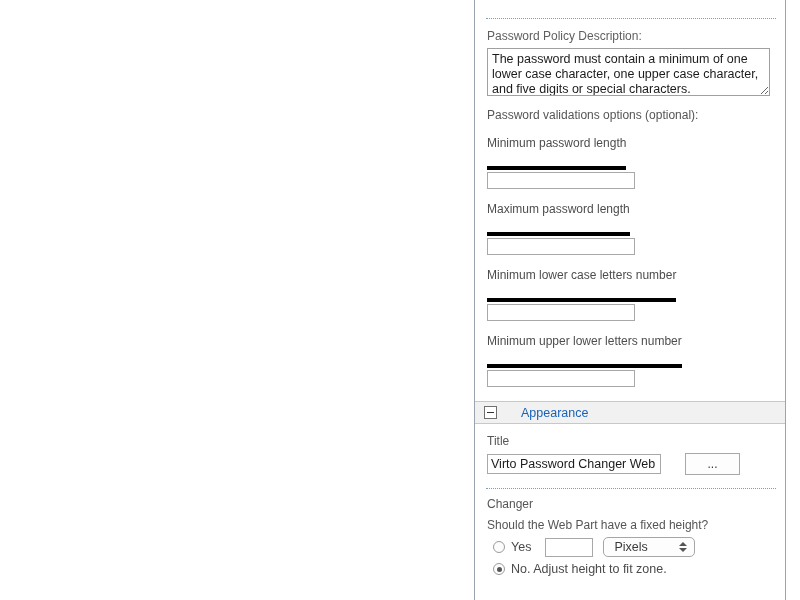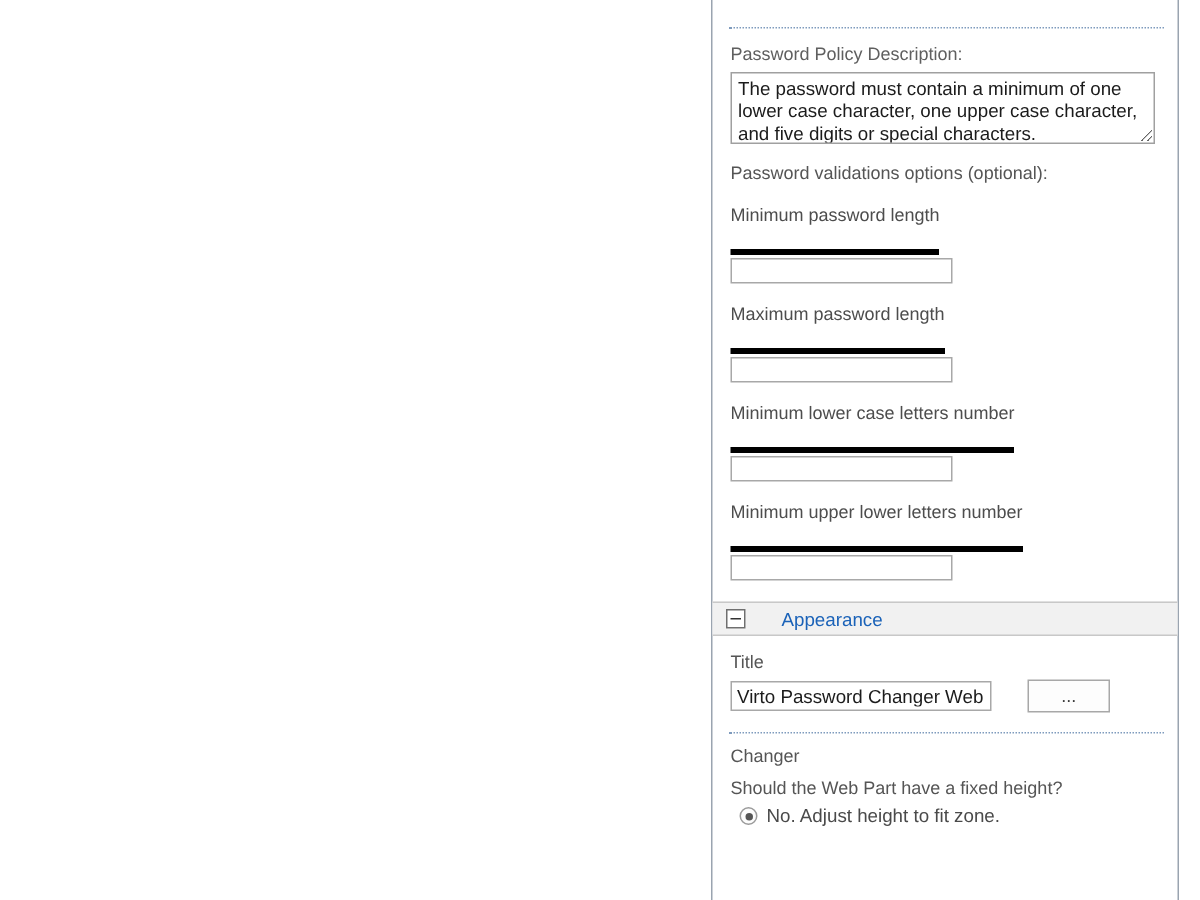--- a/index.html
+++ b/index.html
@@ -333,20 +333,32 @@
       </div>
       <div style="height:13px;"></div>
     </div>
 
     <div class="dotted-sep"></div>
 
     <div class="height-block">
       <div class="height-title">Changer</div>
       <div class="height-question">Should the Web Part have a fixed height?</div>
 
+      <div class="radio-row">
+        <span class="radio"></span>
+        <span class="radio-text">Yes</span>
+        <input class="height-value" type="text" value="" style="">
+        <div class="unit-select">
+          <span>Pixels</span>
+          <span class="spin-arrows">
+            <span class="up"></span>
+              <span class="down"></span>
+          </span>
+        </div>
+      </div>
 
       <div class="radio-row">
         <span class="radio checked"></span>
         <span class="radio-text">No. Adjust height to fit zone.</span>
       </div>
     </div>
 
   </div>
 
   <div class="pane-gutter"></div>

